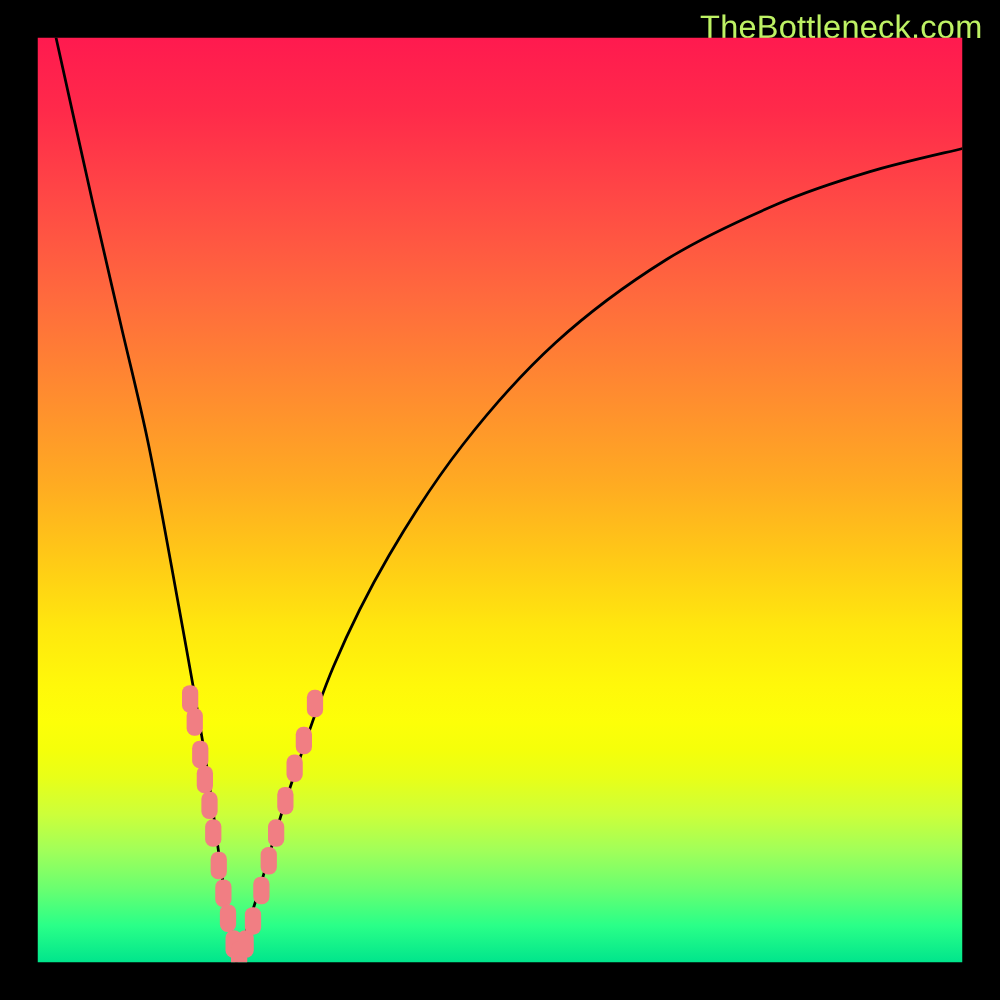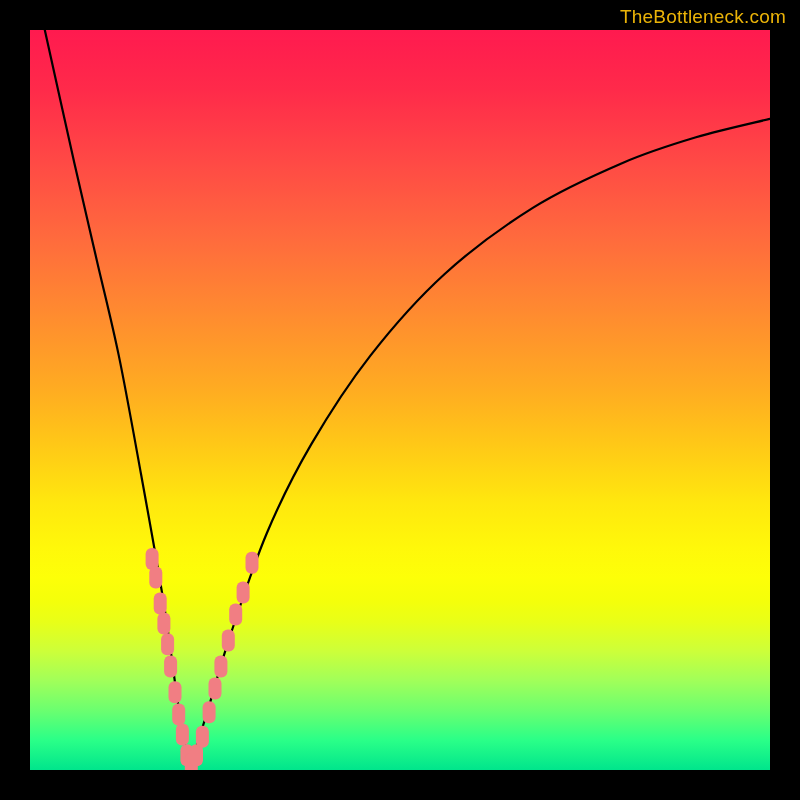--- a/index.html
+++ b/index.html
@@ -46,22 +46,22 @@
       #a0ff5a 88%,
       #6aff70 92%,
       #2aff88 96%,
       #00e58c 100%
     );
   }
   .watermark {
     position: absolute;
     top: 6px;
     right: 14px;
-    color: #eab308;
-    font-size: 19px;
+    color: #bef264;
+    font-size: 26px;
     font-weight: 500;
     letter-spacing: 0.2px;
     user-select: none;
   }
   svg.curves {
     position: absolute;
     left: 0; top: 0;
     width: 100%; height: 100%;
   }
 </style>

